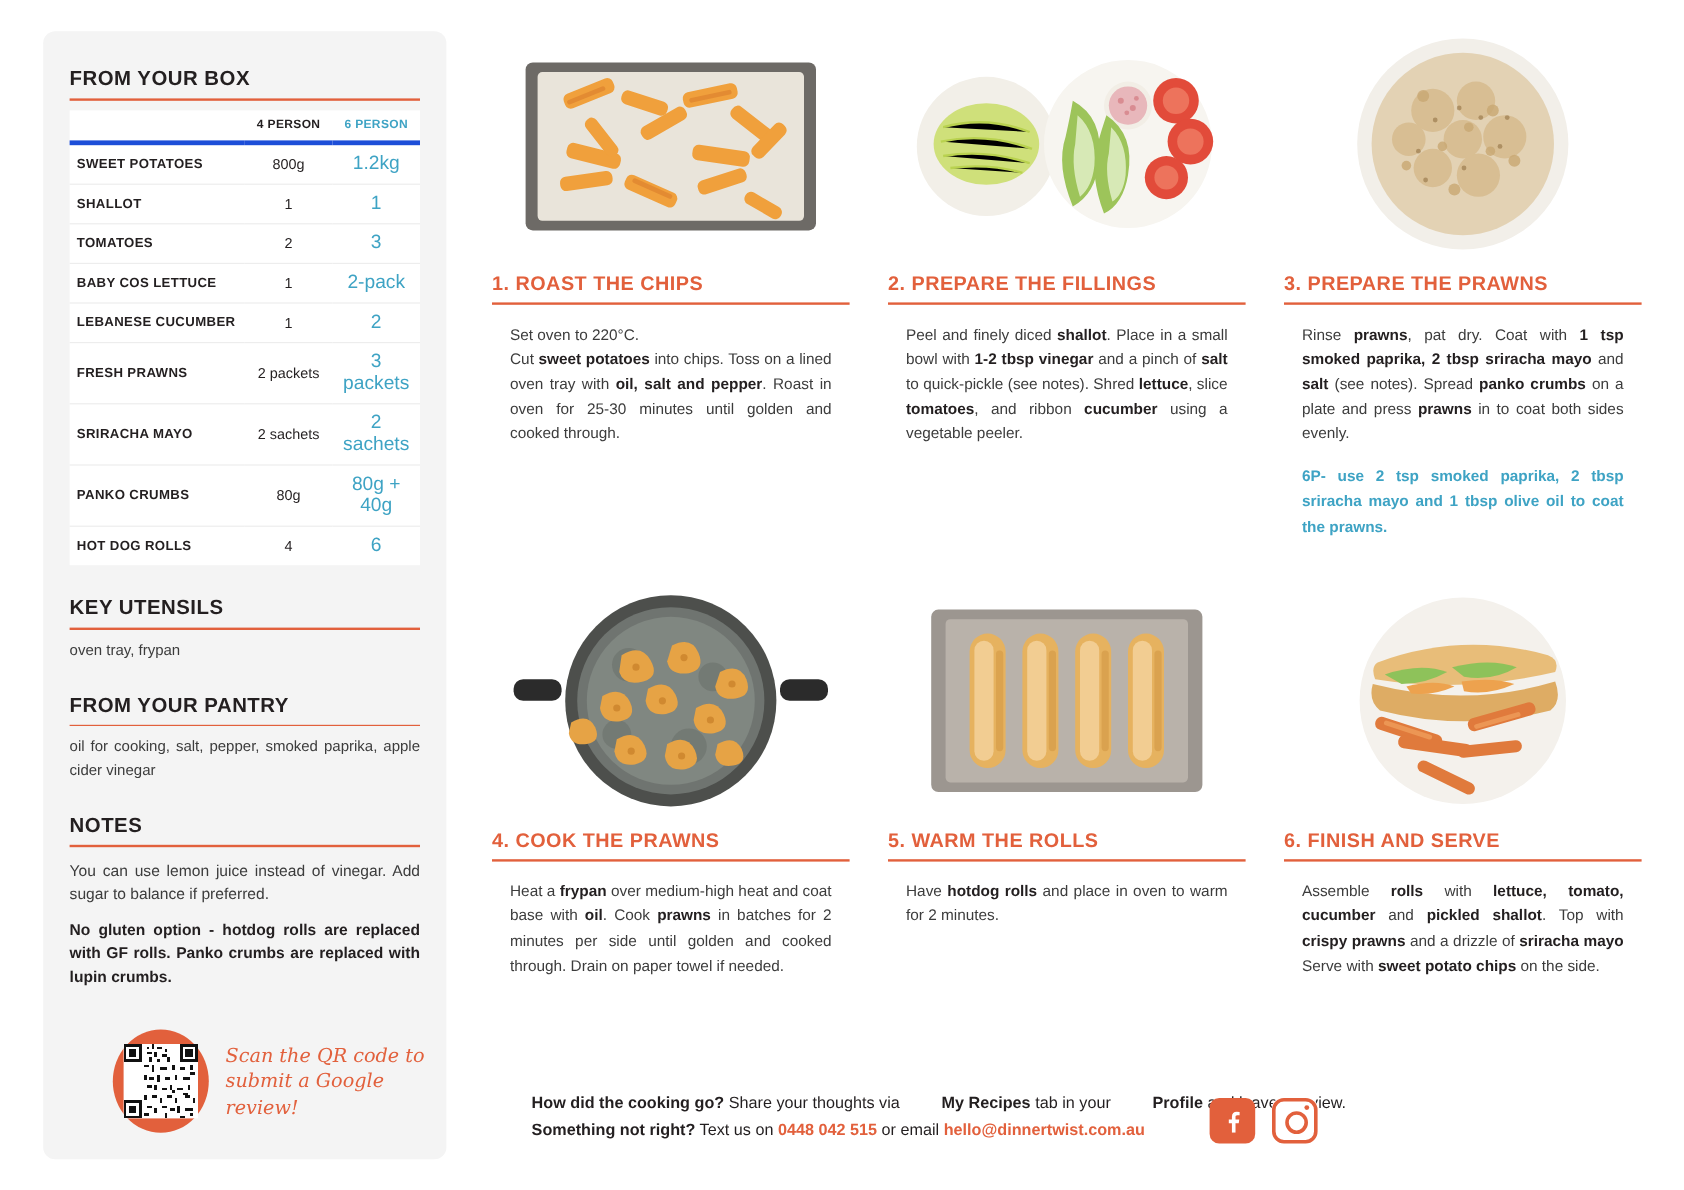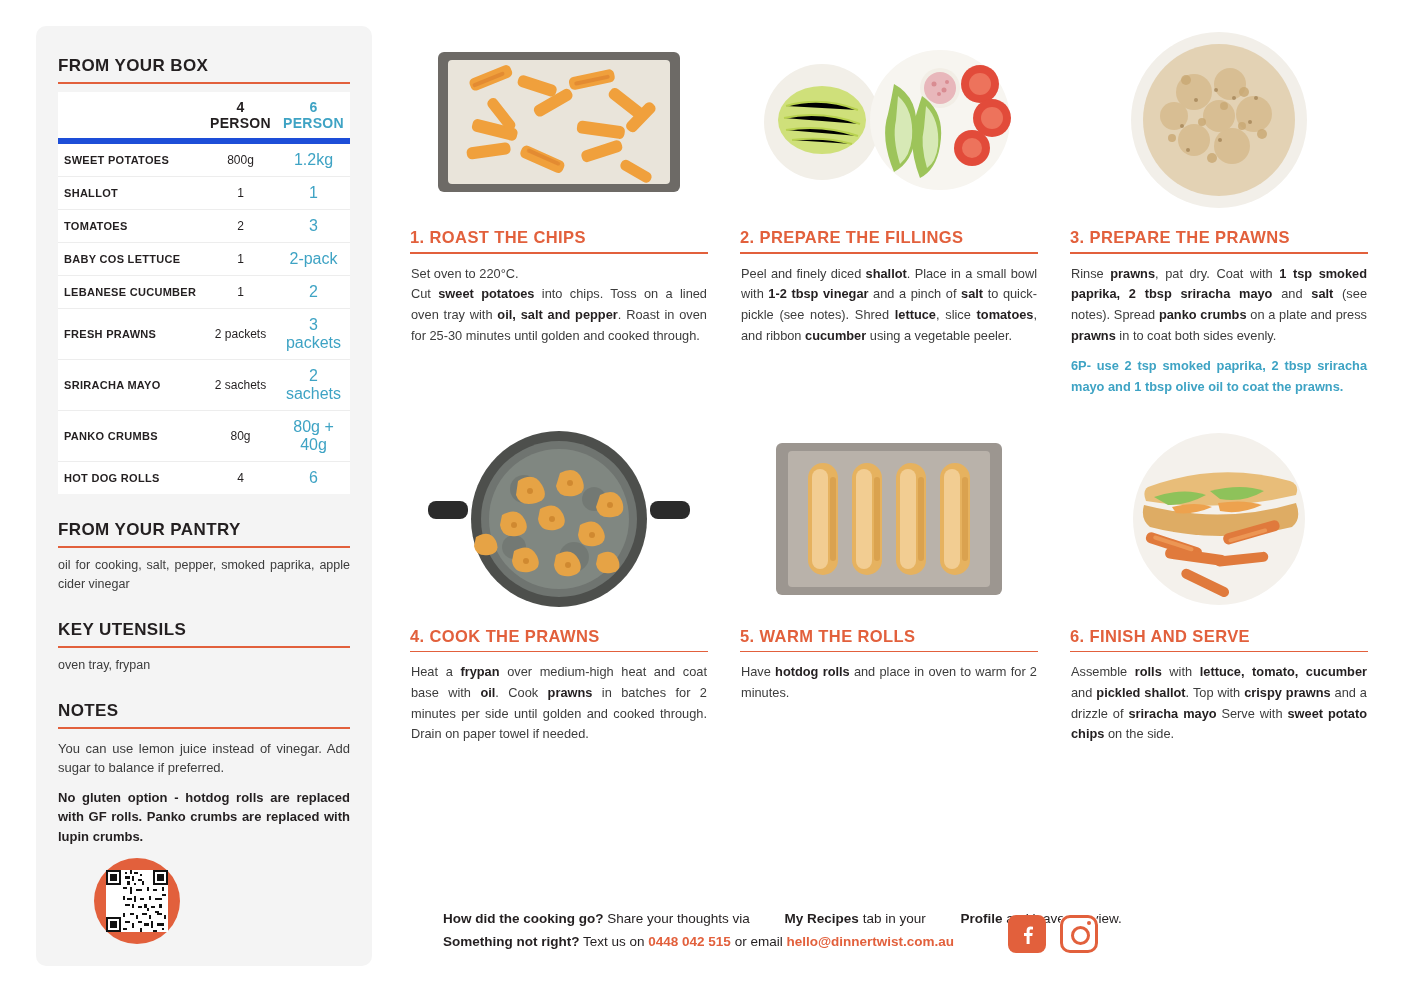--- a/index.html
+++ b/index.html
@@ -22,22 +22,22 @@
   .sec-title{
     font-size:17px;font-weight:bold;letter-spacing:.4px;color:#231f20;
     margin:0 0 6px 0;
   }
   .rule{height:2px;background:#e2603c;margin:0 0 8px 0;}
   .rule.thin{height:1.5px;background:#e2603c;}
 
   table.box{width:100%;border-collapse:collapse;font-size:11.5px;background:#fff;}
   table.box th,table.box td{padding:7px 6px;}
   table.box thead th{
-    font-size:14px;font-weight:bold;letter-spacing:.3px;text-align:center;
-    border-bottom:6px solid #1d4ed8;color:#231f20;
+    font-size:10px;font-weight:bold;letter-spacing:.3px;text-align:center;
+    border-bottom:4px solid #1d4ed8;color:#231f20;
   }
   table.box thead th.p6{color:#3ea3c4;}
   table.box thead th.blank{text-align:left;}
   table.box tbody td{border-bottom:1px solid #ededed;}
   table.box tbody tr:last-child td{border-bottom:none;}
   td.name{font-size:11px;font-weight:bold;letter-spacing:.3px;width:50%;}
   td.v4{text-align:center;font-size:12px;width:25%;}
   td.v6{text-align:center;font-size:16px;color:#3ea3c4;width:25%;}
 
   .body-text{font-size:12.5px;line-height:1.55;color:#3c3c3c;text-align:justify;}
@@ -65,21 +65,21 @@
   .step{width:298px;}
   .photo{
     width:298px;height:188px;display:flex;align-items:center;justify-content:center;
     overflow:hidden;
   }
   .step h3{
     font-size:16.5px;font-weight:bold;color:#e2603c;letter-spacing:.4px;
     margin:14px 0 5px 0;
   }
   .step .rule{height:1.5px;background:#e2603c;margin-bottom:10px;}
-  .step p{font-size:12.8px;line-height:1.62;color:#3c3c3c;text-align:justify;margin:1px;}
+  .step p{font-size:12.8px;line-height:1.62;color:#3c3c3c;text-align:justify;margin:15px;}
   .step p.blue{color:#3ea3c4;font-weight:bold;margin-top:10px;}
   .step b{color:#231f20;}
 
   
   .footer{position:absolute;left:412px;top:908px;width:800px;font-size:13.5px;line-height:1.7;color:#231f20;}
   .footer b{font-weight:bold;padding-left:31px;}
   .footer .orange{color:#e2603c;font-weight:bold;}
   .social{position:absolute;right:40px;top:915px;display:flex;gap:14px;}
   .sq{width:38px;height:38px;border-radius:8px;background:#e2603c;display:flex;align-items:center;justify-content:center;color:#fff;}
   .ig{border-radius:10px;background:#fff;border:3px solid #e2603c;position:relative;width:32px;height:32px;}
@@ -149,29 +149,29 @@
               <tr>
                 <td class="name">HOT DOG ROLLS</td>
                 <td class="v4">4</td>
                 <td class="v6">6</td>
               </tr>
             </tbody>
         </table>
       </div>
 
       <div class="sec-block">
+        <div class="sec-title">KEY UTENSILS</div>
+        <div class="rule thin"></div>
+        <div class="body-text pantry-text">oven tray, frypan</div>
+      </div>
+
+      <div class="sec-block">
         <div class="sec-title">FROM YOUR PANTRY</div>
         <div class="rule thin"></div>
         <div class="body-text pantry-text">oil for cooking, salt, pepper, smoked paprika, apple cider vinegar</div>
-      </div>
-
-      <div class="sec-block">
-        <div class="sec-title">KEY UTENSILS</div>
-        <div class="rule thin"></div>
-        <div class="body-text pantry-text">oven tray, frypan</div>
       </div>
 
       <div class="sec-block notes">
         <div class="sec-title">NOTES</div>
         <div class="rule thin"></div>
         <p>You can use lemon juice instead of vinegar. Add sugar to balance if preferred.</p>
         <p class="bold">No gluten option - hotdog rolls are replaced with GF rolls. Panko crumbs are replaced with lupin crumbs.</p>
       </div>
     </div>
 
@@ -241,20 +241,24 @@
               <rect x="8" y="27" width="2" height="1"></rect>
                 <rect x="16" y="27" width="1" height="2"></rect>
               <rect x="19" y="18" width="1" height="1"></rect>
                 <rect x="23" y="19" width="2" height="1"></rect>
               <rect x="27" y="21" width="1" height="2"></rect>
                 <rect x="26" y="11" width="2" height="1"></rect>
             </g>
           </svg>
         </div>
       </div>
+      <div class="qr-note">
+        <div>Scan the QR code to</div>
+        <div>submit a Google review!</div>
+      </div>
     </div>
   </div>
 
   <div class="steps">
     <div class="row">
 
       <div class="step">
         <div class="photo">
           <svg width="262" height="172" viewBox="0 0 262 172">
             <rect x="10" y="18" width="242" height="140" rx="6" fill="#6d6a66"></rect>

